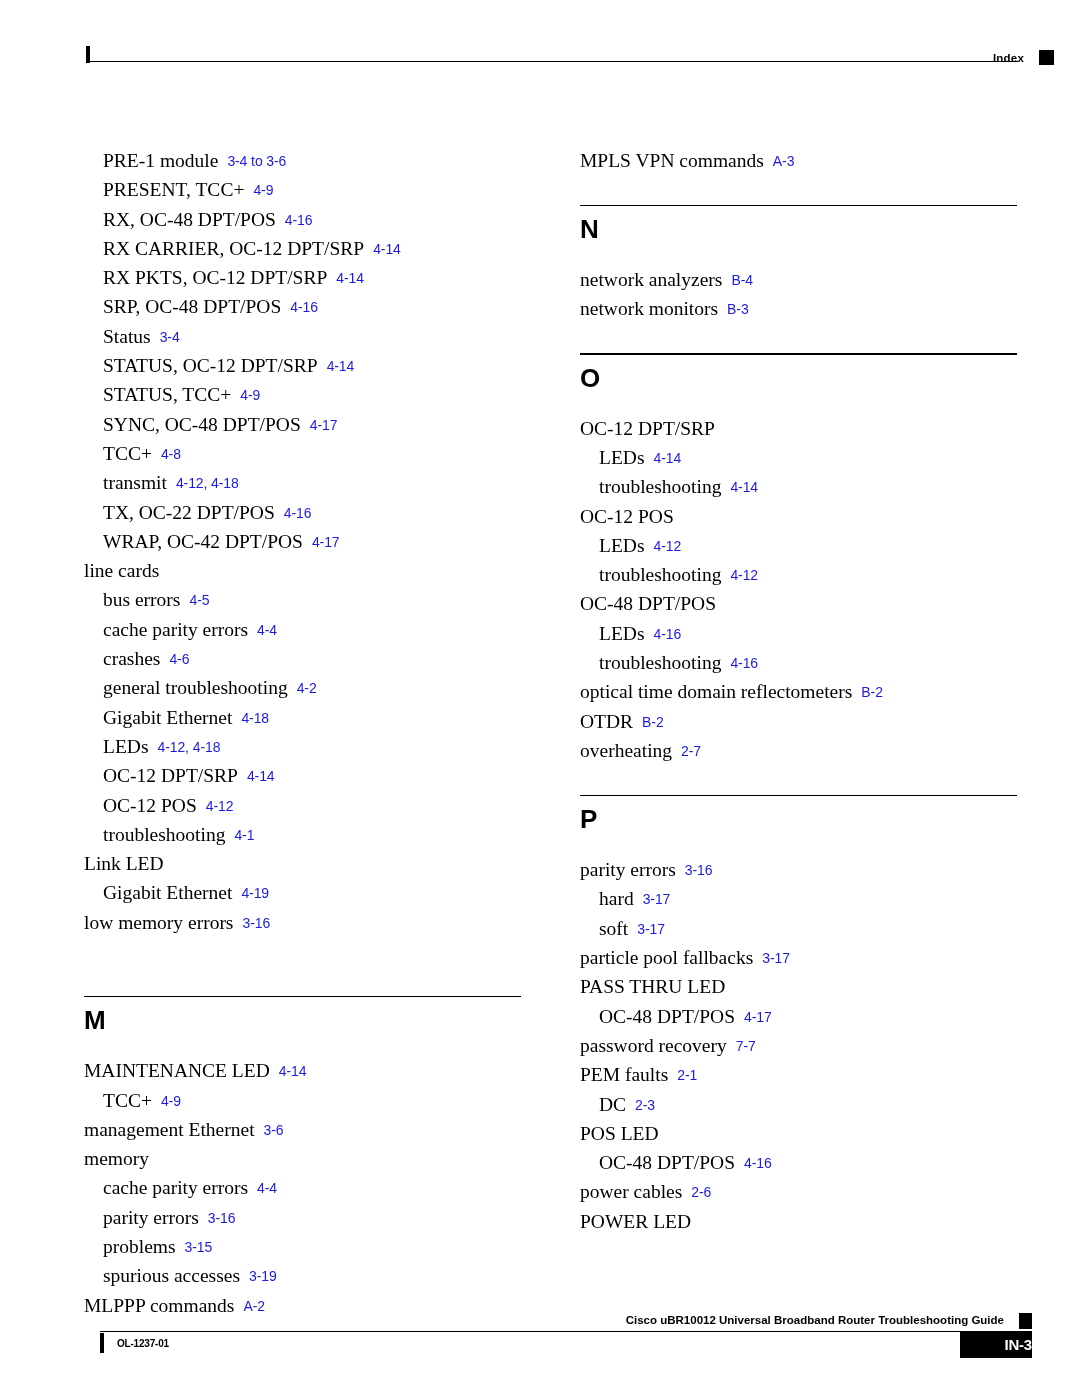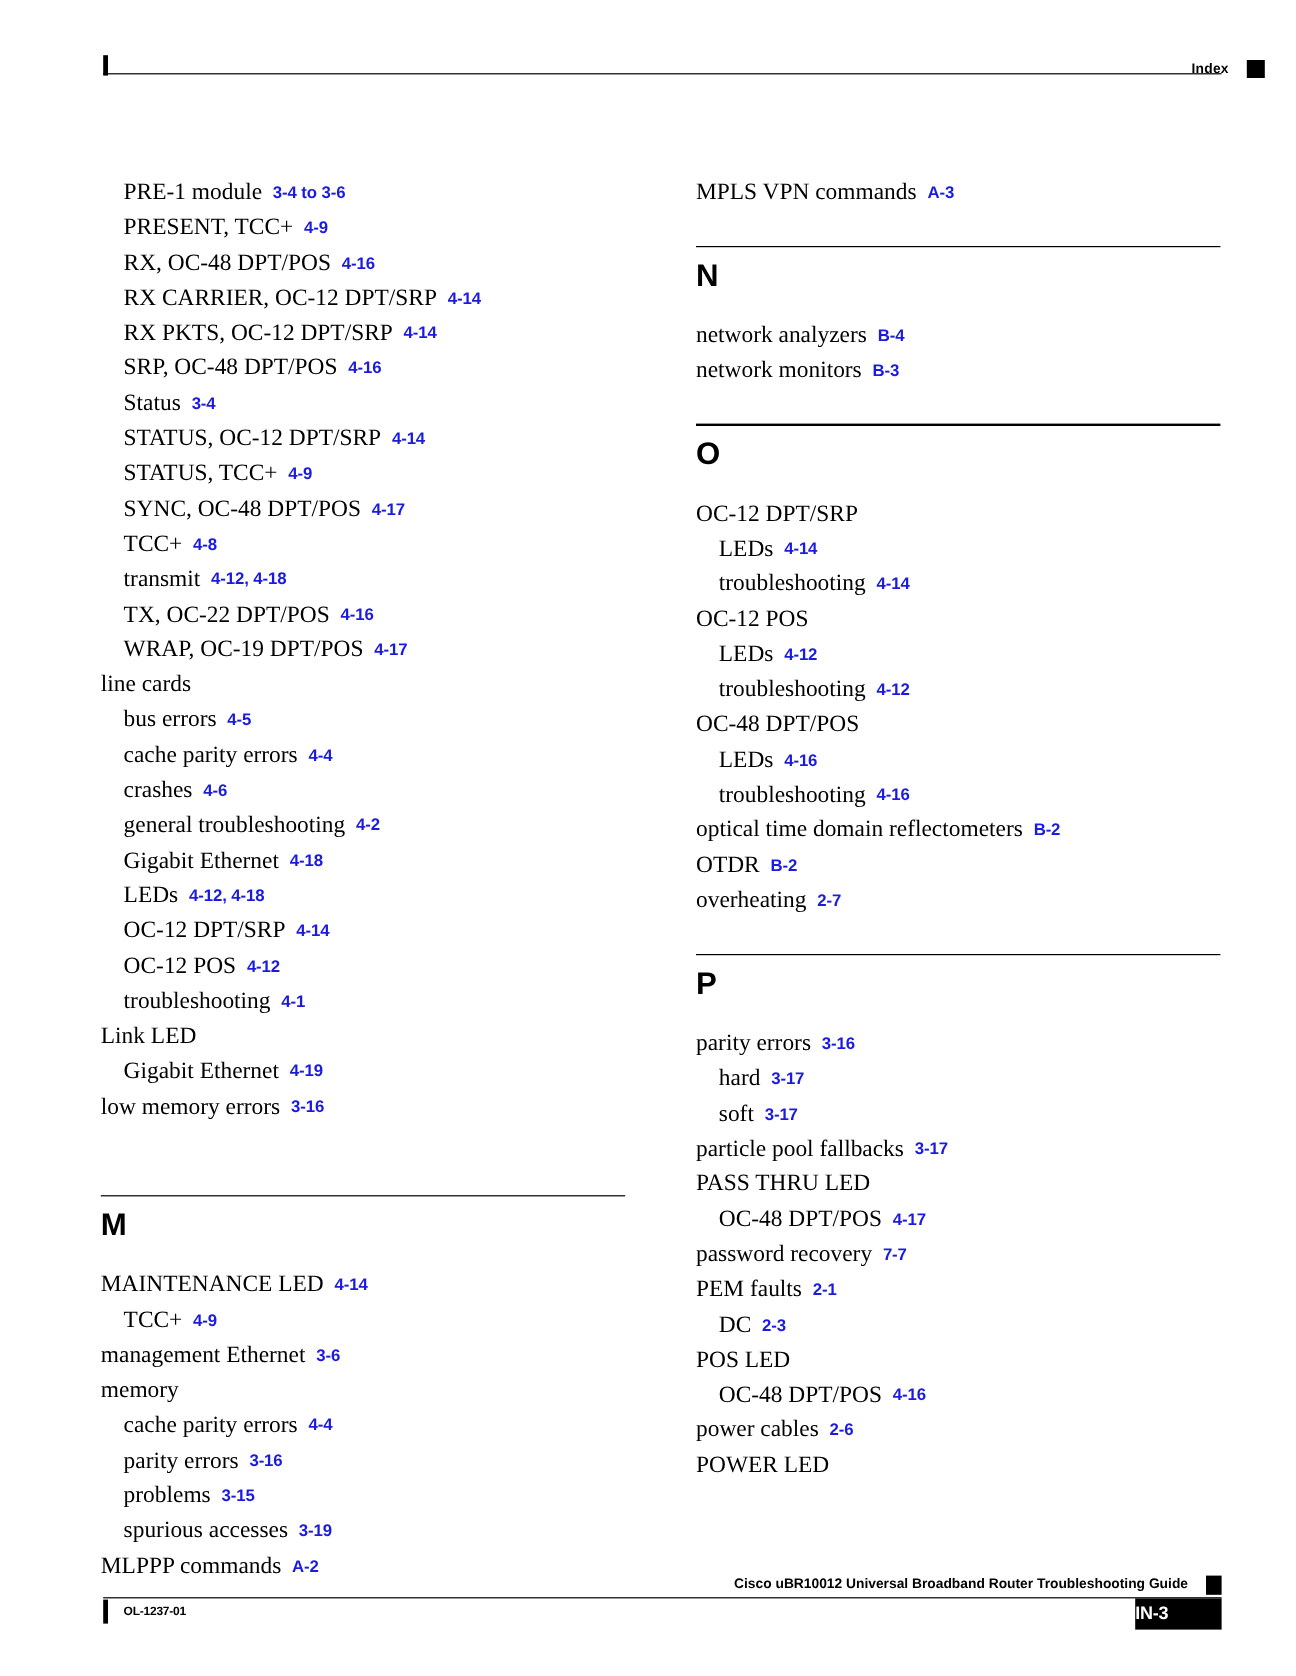--- a/index.html
+++ b/index.html
@@ -83,21 +83,21 @@
     font-size: 19.5px;
     white-space: nowrap;
   }
   .entry .term {
     font-family: "Liberation Serif", serif;
     font-size: 19.5px;
     color: #000000;
   }
   .entry .locator {
     font-family: "Liberation Sans", sans-serif;
-    font-weight: bold;
+    font-weight: normal;
     font-size: 14px;
     color: #1a1ae0;
     margin-left: 9px;
     letter-spacing: -0.1px;
     position: relative;
     top: -1px;
     text-align: center;
   }
   .lvl0 { padding-left: 0px; }
   .lvl1 { padding-left: 19px; }
@@ -125,21 +125,21 @@
     font-size: 26px;
     line-height: 28px;
     color: #000000;
     letter-spacing: 0.3px;
   }
   .alpha-spacer { height: 22px; }
 
   
   .page-footer {
     position: absolute;
-    left: 86px;
+    left: 100px;
     top: 1307px;
     width: 932px;
     height: 60px;
   }
   .footer-rule {
     position: absolute;
     top: 24px;
     left: 0;
     width: 932px;
     height: 1px;
@@ -191,21 +191,21 @@
     height: 26px;
     background: #000000;
   }
   .footer-pagenum {
     position: absolute;
     top: 0;
     left: 0;
     width: 72px;
     height: 26px;
     line-height: 26px;
-    text-align: left;
+    text-align: right;
     font-family: "Liberation Sans", sans-serif;
     font-weight: bold;
     font-size: 15px;
     color: #ffffff;
     letter-spacing: -0.2px;
   }
 </style>
 </head>
 <body>
 
@@ -224,21 +224,21 @@
       <div class="entry lvl1"><span class="term">RX CARRIER, OC-12 DPT/SRP</span><span class="locator">4-14</span></div>
       <div class="entry lvl1"><span class="term">RX PKTS, OC-12 DPT/SRP</span><span class="locator">4-14</span></div>
       <div class="entry lvl1"><span class="term">SRP, OC-48 DPT/POS</span><span class="locator">4-16</span></div>
       <div class="entry lvl1"><span class="term">Status</span><span class="locator">3-4</span></div>
       <div class="entry lvl1"><span class="term">STATUS, OC-12 DPT/SRP</span><span class="locator">4-14</span></div>
       <div class="entry lvl1"><span class="term">STATUS, TCC+</span><span class="locator">4-9</span></div>
       <div class="entry lvl1"><span class="term">SYNC, OC-48 DPT/POS</span><span class="locator">4-17</span></div>
       <div class="entry lvl1"><span class="term">TCC+</span><span class="locator">4-8</span></div>
       <div class="entry lvl1"><span class="term">transmit</span><span class="locator">4-12, 4-18</span></div>
       <div class="entry lvl1"><span class="term">TX, OC-22 DPT/POS</span><span class="locator">4-16</span></div>
-      <div class="entry lvl1"><span class="term">WRAP, OC-19 DPT/POS</span><span class="locator">4-17</span></div>
+      <div class="entry lvl1"><span class="term">WRAP, OC-42 DPT/POS</span><span class="locator">4-17</span></div>
       <div class="entry lvl0"><span class="term">line cards</span></div>
       <div class="entry lvl1"><span class="term">bus errors</span><span class="locator">4-5</span></div>
       <div class="entry lvl1"><span class="term">cache parity errors</span><span class="locator">4-4</span></div>
       <div class="entry lvl1"><span class="term">crashes</span><span class="locator">4-6</span></div>
       <div class="entry lvl1"><span class="term">general troubleshooting</span><span class="locator">4-2</span></div>
       <div class="entry lvl1"><span class="term">Gigabit Ethernet</span><span class="locator">4-18</span></div>
       <div class="entry lvl1"><span class="term">LEDs</span><span class="locator">4-12, 4-18</span></div>
       <div class="entry lvl1"><span class="term">OC-12 DPT/SRP</span><span class="locator">4-14</span></div>
       <div class="entry lvl1"><span class="term">OC-12 POS</span><span class="locator">4-12</span></div>
       <div class="entry lvl1"><span class="term">troubleshooting</span><span class="locator">4-1</span></div>

